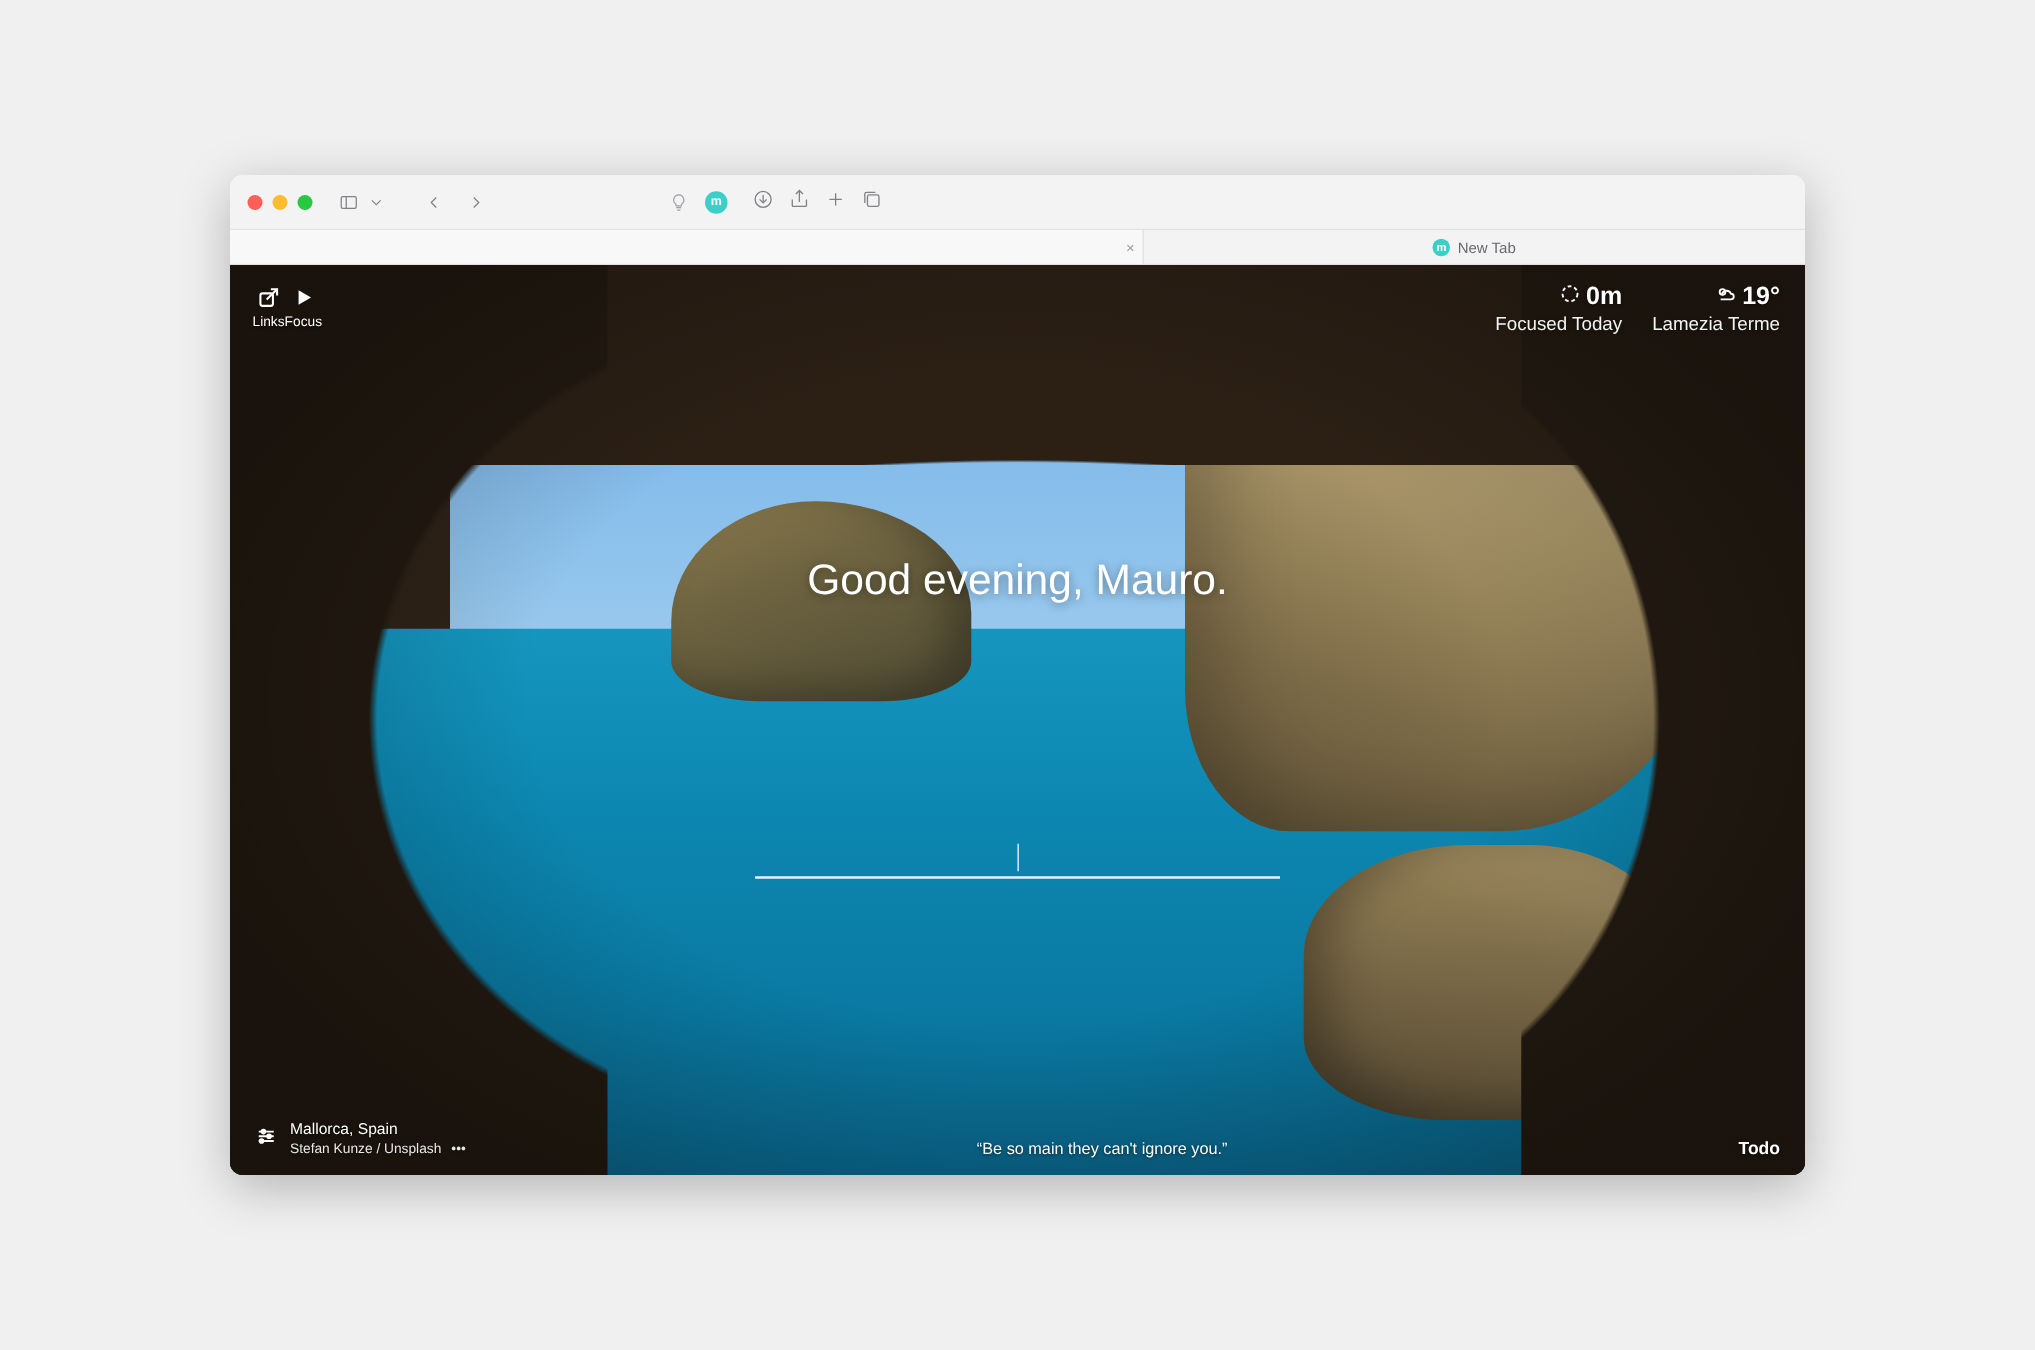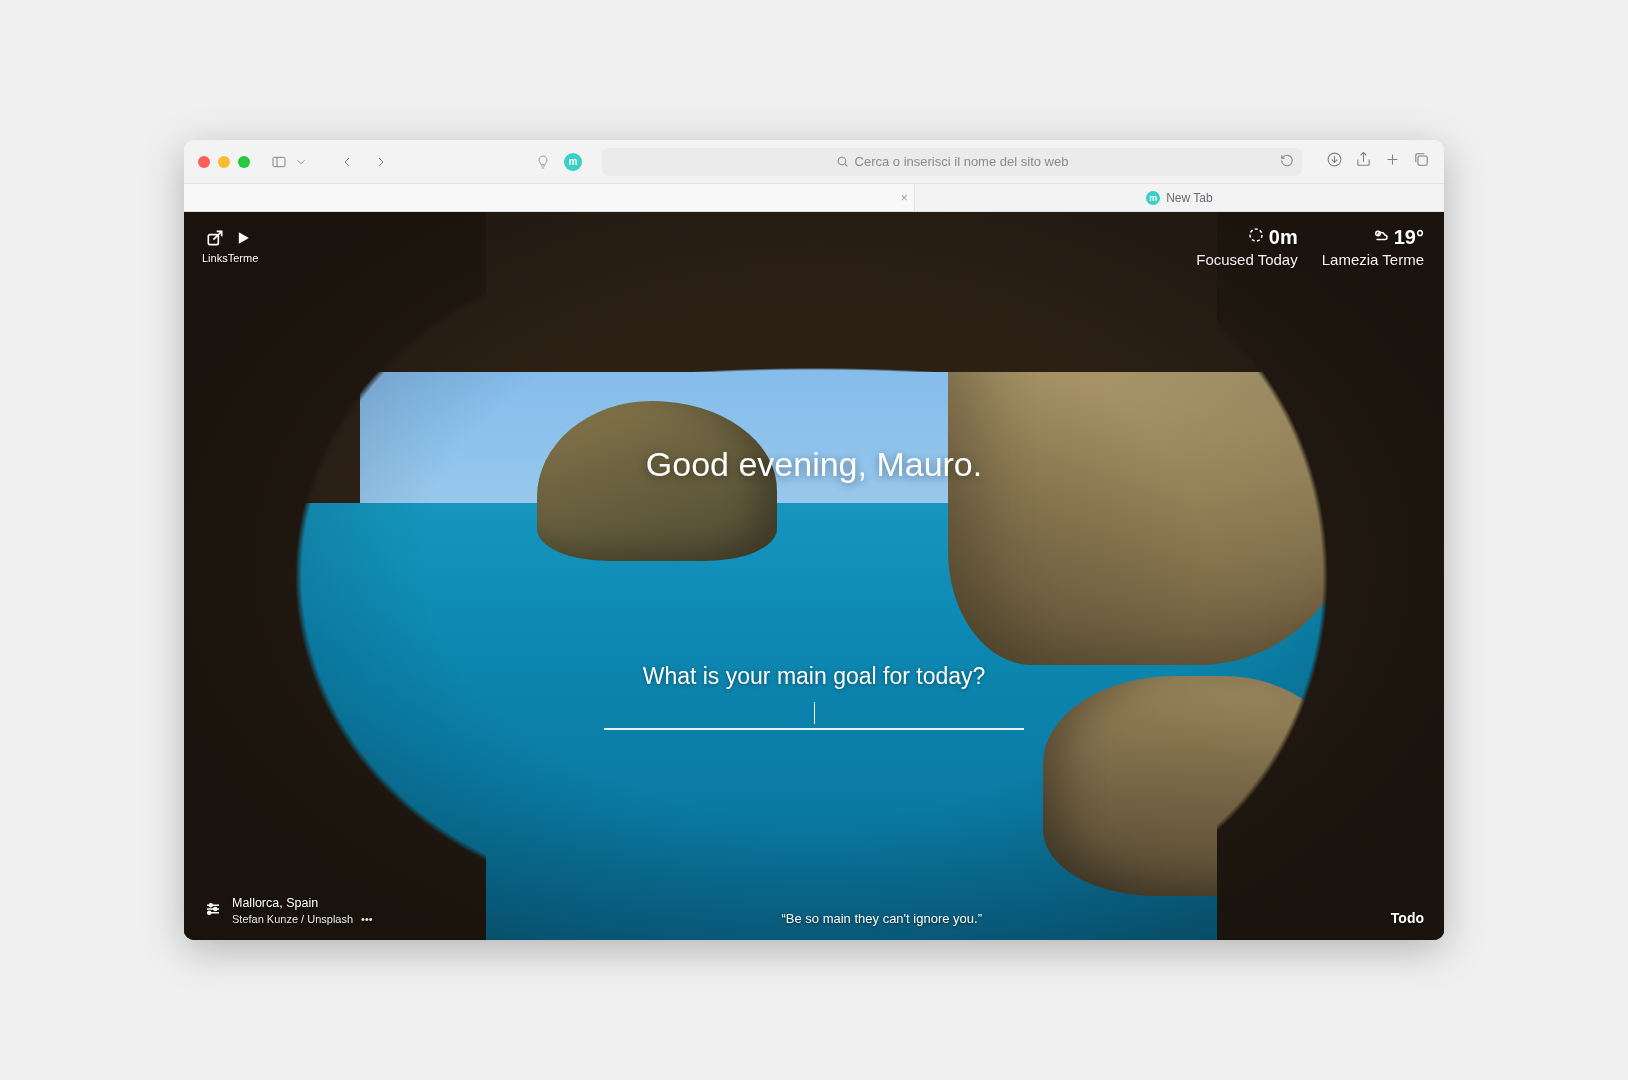--- a/index.html
+++ b/index.html
@@ -253,35 +253,20 @@
         </svg>
     </div>
     <div style="flex:0 0 120px;"></div>
     <div class="tb-btn bulb">
       <svg viewBox="0 0 24 24">
           <path d="M9 18h6M10 21h4M12 3a6 6 0 0 0-4 10.5c.7.8 1 1.5 1 2.5h6c0-1 .3-1.7 1-2.5A6 6 0 0 0 12 3z"></path>
         </svg>
     </div>
     <div class="avatar-dot">m</div>
 
-    <div class="urlbar">
-      <span class="search-ic">
-        <svg width="13" height="13" viewBox="0 0 24 24" stroke="#8a8a90" fill="none" stroke-width="2">
-            <circle cx="11" cy="11" r="7"></circle>
-            <line x1="21" y1="21" x2="16.65" y2="16.65"></line>
-          </svg>
-      </span>
-      <span>Cerca o inserisci il nome del sito web</span>
-      <span class="reload">
-        <svg width="14" height="14" viewBox="0 0 24 24" stroke="#8a8a90" fill="none" stroke-width="2">
-            <path d="M3 12a9 9 0 1 0 3-6.7L3 8"></path>
-            <polyline points="3 3 3 8 8 8"></polyline>
-          </svg>
-      </span>
-    </div>
 
     <div class="right-tools">
       <div>
         <svg viewBox="0 0 24 24">
             <circle cx="12" cy="12" r="9"></circle>
             <polyline points="8 12 12 16 16 12"></polyline>
             <line x1="12" y1="7" x2="12" y2="16"></line>
           </svg>
       </div>
       <div>
@@ -343,21 +328,21 @@
             <path d="M14 4h6v6"></path>
             <path d="M20 4 10 14"></path>
             <rect x="4" y="8" width="12" height="12" rx="2"></rect>
           </svg>
         <span>Links</span>
       </div>
       <div class="w">
         <svg viewBox="0 0 24 24">
             <polygon points="7 5 19 12 7 19 7 5" fill="#fff" stroke="none"></polygon>
           </svg>
-        <span>Terme</span>
+        <span>Focus</span>
       </div>
     </div>
 
     <div class="tr-widgets">
       <div class="block">
         <div class="big">
           <svg viewBox="0 0 24 24">
               <circle cx="12" cy="12" r="8" stroke-dasharray="4 3"></circle>
             </svg>
           <span>0m</span>
@@ -374,21 +359,20 @@
         </div>
         <div class="sub">Lamezia Terme</div>
       </div>
     </div>
 
     <div class="center">
       <div class="greet">Good evening, Mauro.</div>
     </div>
 
     <div class="goal-block">
-      <div class="goal-q">What is your main goal for today?</div>
       <div class="goal-caret"></div>
     </div>
 
     <div class="bottom">
       <div class="photo-info">
         <div class="sliders">
           <svg viewBox="0 0 24 24">
               <line x1="4" y1="7" x2="20" y2="7"></line>
               <line x1="4" y1="12" x2="20" y2="12"></line>
               <line x1="4" y1="17" x2="20" y2="17"></line>

